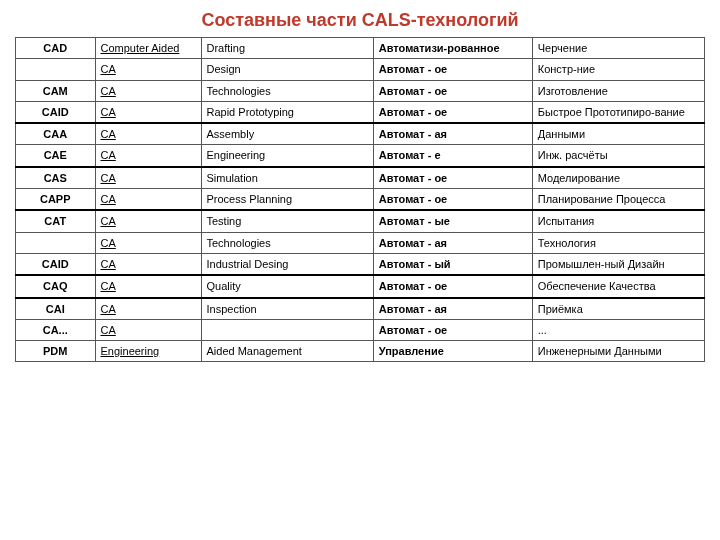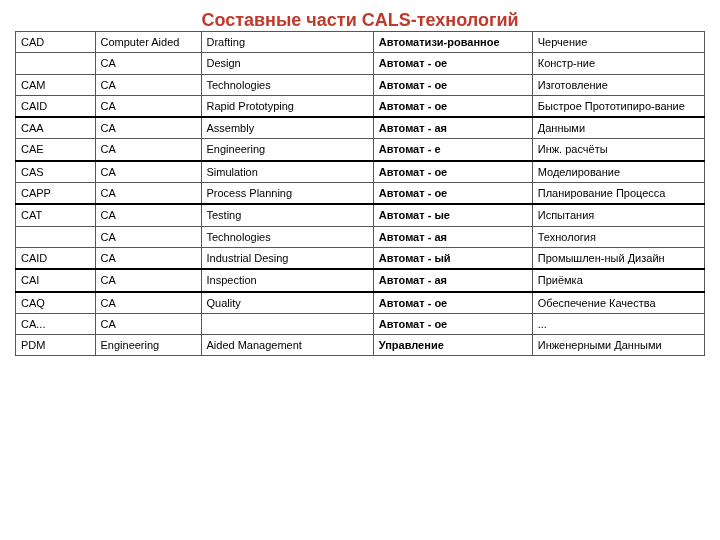--- a/index.html
+++ b/index.html
@@ -8,36 +8,36 @@
       font-family: Arial, sans-serif;
       font-size: 11px;
       width: 720px;
       min-height: 540px;
       padding: 10px 15px;
     }
     h1 {
       text-align: center;
       font-size: 18px;
       color: #c0392b;
-      margin-bottom: 0;
+      margin-bottom: 6px;
       font-weight: bold;
     }
     table {
       width: 100%;
       border-collapse: collapse;
       font-size: 11px;
     }
     td, th {
       border: 1px solid #555;
       padding: 3px 5px;
       vertical-align: top;
       line-height: 1.3;
     }
-    .col-abbr { width: 60px; font-weight: normal; }
-    .col-ca { width: 80px; }
+    .col-abbr { width: 60px; font-weight: bold; text-align: center; }
+    .col-ca { width: 80px; text-decoration: underline; }
     .col-eng { width: 130px; }
     .col-ru1 { width: 120px; font-weight: bold; }
     .col-ru2 { width: 130px; }
     .group-sep td {
       border-top: 2px solid #000000;
     }
   </style>
 </head>
 <body>
 
@@ -116,32 +116,32 @@
         <td class="col-ru2">Технология</td>
       </tr>
       <tr>
         <td class="col-abbr">CAID</td>
         <td class="col-ca">CA</td>
         <td class="col-eng">Industrial Desing</td>
         <td class="col-ru1">Автомат - ый</td>
         <td class="col-ru2">Промышлен-ный Дизайн</td>
       </tr>
       <tr class="group-sep">
+        <td class="col-abbr">CAQ</td>
+        <td class="col-ca">CA</td>
+        <td class="col-eng">Quality</td>
+        <td class="col-ru1">Автомат - ое</td>
+        <td class="col-ru2">Обеспечение Качества</td>
+      </tr>
+      <tr class="group-sep">
         <td class="col-abbr">CAI</td>
         <td class="col-ca">CA</td>
         <td class="col-eng">Inspection</td>
         <td class="col-ru1">Автомат - ая</td>
         <td class="col-ru2">Приёмка</td>
-      </tr>
-      <tr class="group-sep">
-        <td class="col-abbr">CAQ</td>
-        <td class="col-ca">CA</td>
-        <td class="col-eng">Quality</td>
-        <td class="col-ru1">Автомат - ое</td>
-        <td class="col-ru2">Обеспечение Качества</td>
       </tr>
       <tr>
         <td class="col-abbr">CA...</td>
         <td class="col-ca">CA</td>
         <td class="col-eng"></td>
         <td class="col-ru1">Автомат - ое</td>
         <td class="col-ru2">...</td>
       </tr>
       <tr>
         <td class="col-abbr">PDM</td>

